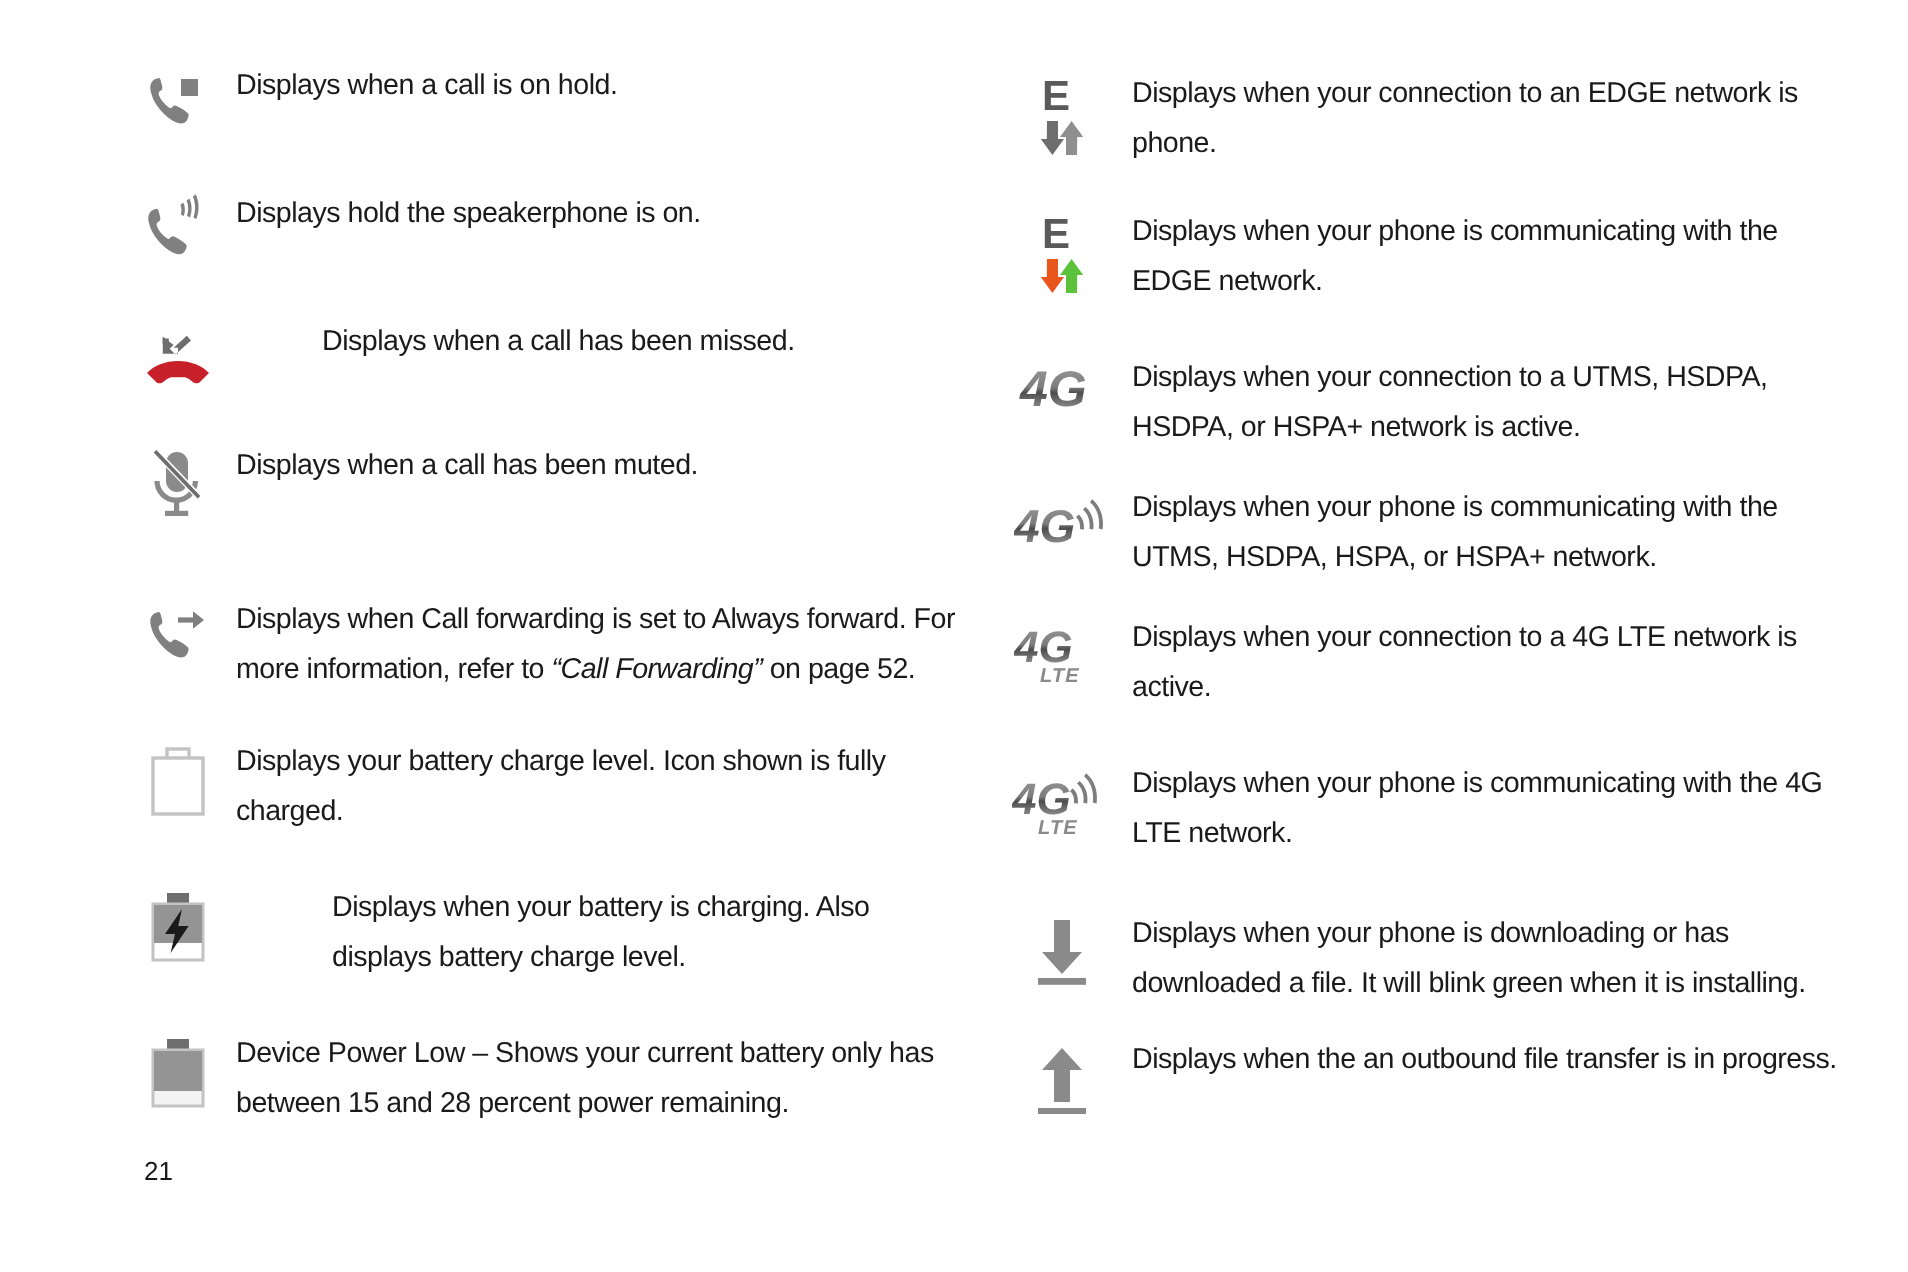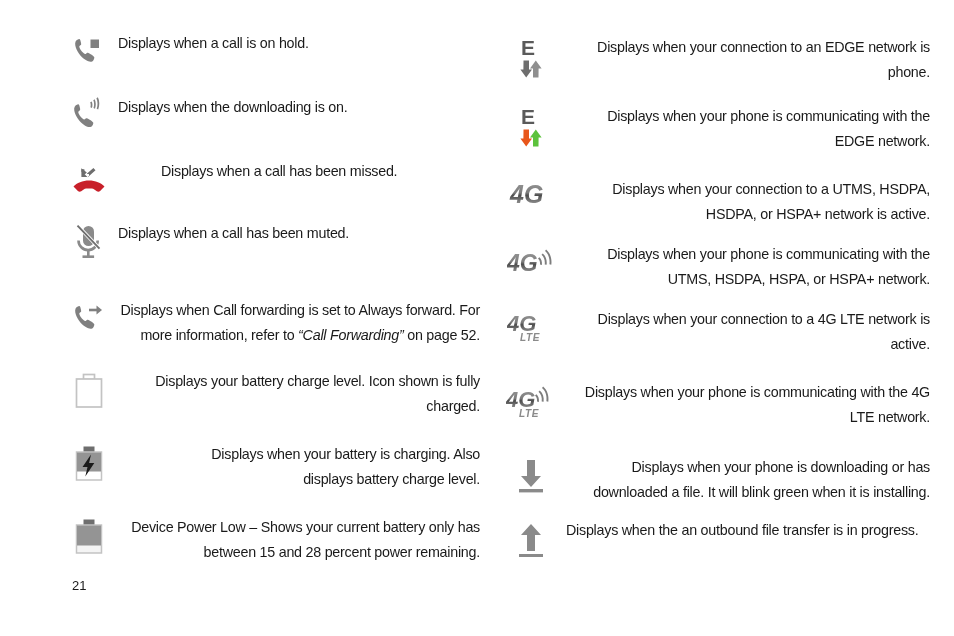--- a/index.html
+++ b/index.html
@@ -23,21 +23,20 @@
   .column {
     position: absolute;
     top: 30px;
   }
   .col-left  { left: 60px;  width: 420px; }
   .col-right { left: 500px; width: 430px; }
 
   .row {
     display: flex;
     align-items: flex-start;
-    text-align: right;
   }
   .icon-cell {
     width: 58px;
     min-width: 58px;
     display: flex;
     align-items: flex-start;
     justify-content: center;
     padding-top: 2px;
   }
   .desc {
@@ -82,21 +81,21 @@
 
     <div class="row" style="margin-top:22px;">
       <div class="icon-cell">
         <svg class="svg-ico" width="40" height="40" viewBox="0 0 40 40">
           <path d="M8.5 8.6c-2.6 0.6-3.8 3-3.2 6.2 1.0 5.4 5.2 11.2 10.5 14.6 3.4 2.2 6.3 2.3 7.6 0.2 0.6-0.9 1.0-2.2 0.9-2.9-0.1-0.6-1.7-1.9-3.6-3-3.1-1.8-3.5-1.9-4.4-0.9-0.9 1.0-1.1 1.0-2.8-0.4-2.2-1.8-4.2-4.8-4.2-6.2 0-0.5 0.5-1.2 1.1-1.5 0.9-0.5 1.0-1.0 0.4-3.4-0.7-3.0-1.0-3.3-2.3-2.7z" fill="#808080"></path>
           <path d="M21.2 6.2c0.6 1.4 0.7 3.4 0.2 5.0l1.5 0.8c0.8-2.2 0.7-4.8-0.2-6.6z" fill="#808080"></path>
           <path d="M24.3 4.2c1.0 2.2 1.1 5.3 0.2 7.7l1.5 0.8c1.2-3.0 1.0-6.6-0.3-9.4z" fill="#808080"></path>
           <path d="M27.4 2.3c1.4 3.0 1.5 7.2 0.3 10.4l1.5 0.8c1.6-4.0 1.4-8.7-0.3-12.2z" fill="#808080"></path>
         </svg>
       </div>
-      <div class="desc">Displays when the downloading is on.</div>
+      <div class="desc">Displays hold the speakerphone is on.</div>
     </div>
 
     <div class="row" style="margin-top:22px;gap:43px;">
       <div class="icon-cell">
         <svg class="svg-ico" width="44" height="40" viewBox="0 0 44 40">
           <path d="M22 20.5c-6.4 0-12.2 2.4-15.5 6.0l4.4 4.4c0.9 0.9 2.3 1.0 3.3 0.3l2.5-1.8c0.7-0.5 1.6-0.8 2.5-0.8h5.6c0.9 0 1.8 0.3 2.5 0.8l2.5 1.8c1.0 0.7 2.4 0.6 3.3-0.3l4.4-4.4c-3.3-3.6-9.1-6.0-15.5-6.0z" fill="#c8202a"></path>
           <path d="M28.5 10.2l-7.8 7.0-3.3-3.3 0-4.6-3.0 0 0 7.6 7.6 0 0-3.0-2.2 0 0.3-0.3 6.3-5.7z" fill="#6e6e6e"></path>
           <path d="M14.3 8.2l0 3.4 3.1 3.1 2.4-2.2z" fill="#6e6e6e"></path>
         </svg>
       </div>
@@ -258,21 +257,21 @@
           <text x="0" y="26" font-family="'Liberation Sans', sans-serif" font-size="22" font-weight="bold" font-style="italic" fill="url(#g4g4)">4G</text>
           <text x="13" y="36" font-family="'Liberation Sans', sans-serif" font-size="10" font-weight="bold" font-style="italic" letter-spacing="0.6" fill="#8a8a8a">LTE</text>
           <path d="M29 14.5c1.6 1.4 2.3 3.6 2.0 6.0l1.9 0.4c0.4-3.0-0.5-5.8-2.5-7.6z" fill="#7d7d7d"></path>
           <path d="M32.5 10.8c2.6 2.2 3.7 5.8 3.2 9.6l1.9 0.4c0.6-4.4-0.7-8.6-3.8-11.3z" fill="#7d7d7d"></path>
           <path d="M36 7.1c3.6 3.0 5.1 8.0 4.4 13.2l1.9 0.4c0.8-5.9-1.0-11.5-5.2-15.1z" fill="#7d7d7d"></path>
         </svg>
       </div>
       <div class="desc">Displays when your phone is communicating with the 4G LTE network.</div>
     </div>
 
-    <div class="row" style="margin-top:24px;gap:20px;">
+    <div class="row" style="margin-top:24px;">
       <div class="icon-cell" style="width:66px;min-width:66px;">
         <svg class="svg-ico" width="36" height="40" viewBox="0 0 36 40">
           <path d="M12 4h8v16h6l-10 11-10-11h6z" fill="#8a8a8a"></path>
           <rect x="4" y="33" width="24" height="3.4" fill="#8a8a8a"></rect>
         </svg>
       </div>
       <div class="desc">Displays when your phone is downloading or has downloaded a file. It will blink green when it is installing.</div>
     </div>
 
     <div class="row" style="margin-top:12px;">

